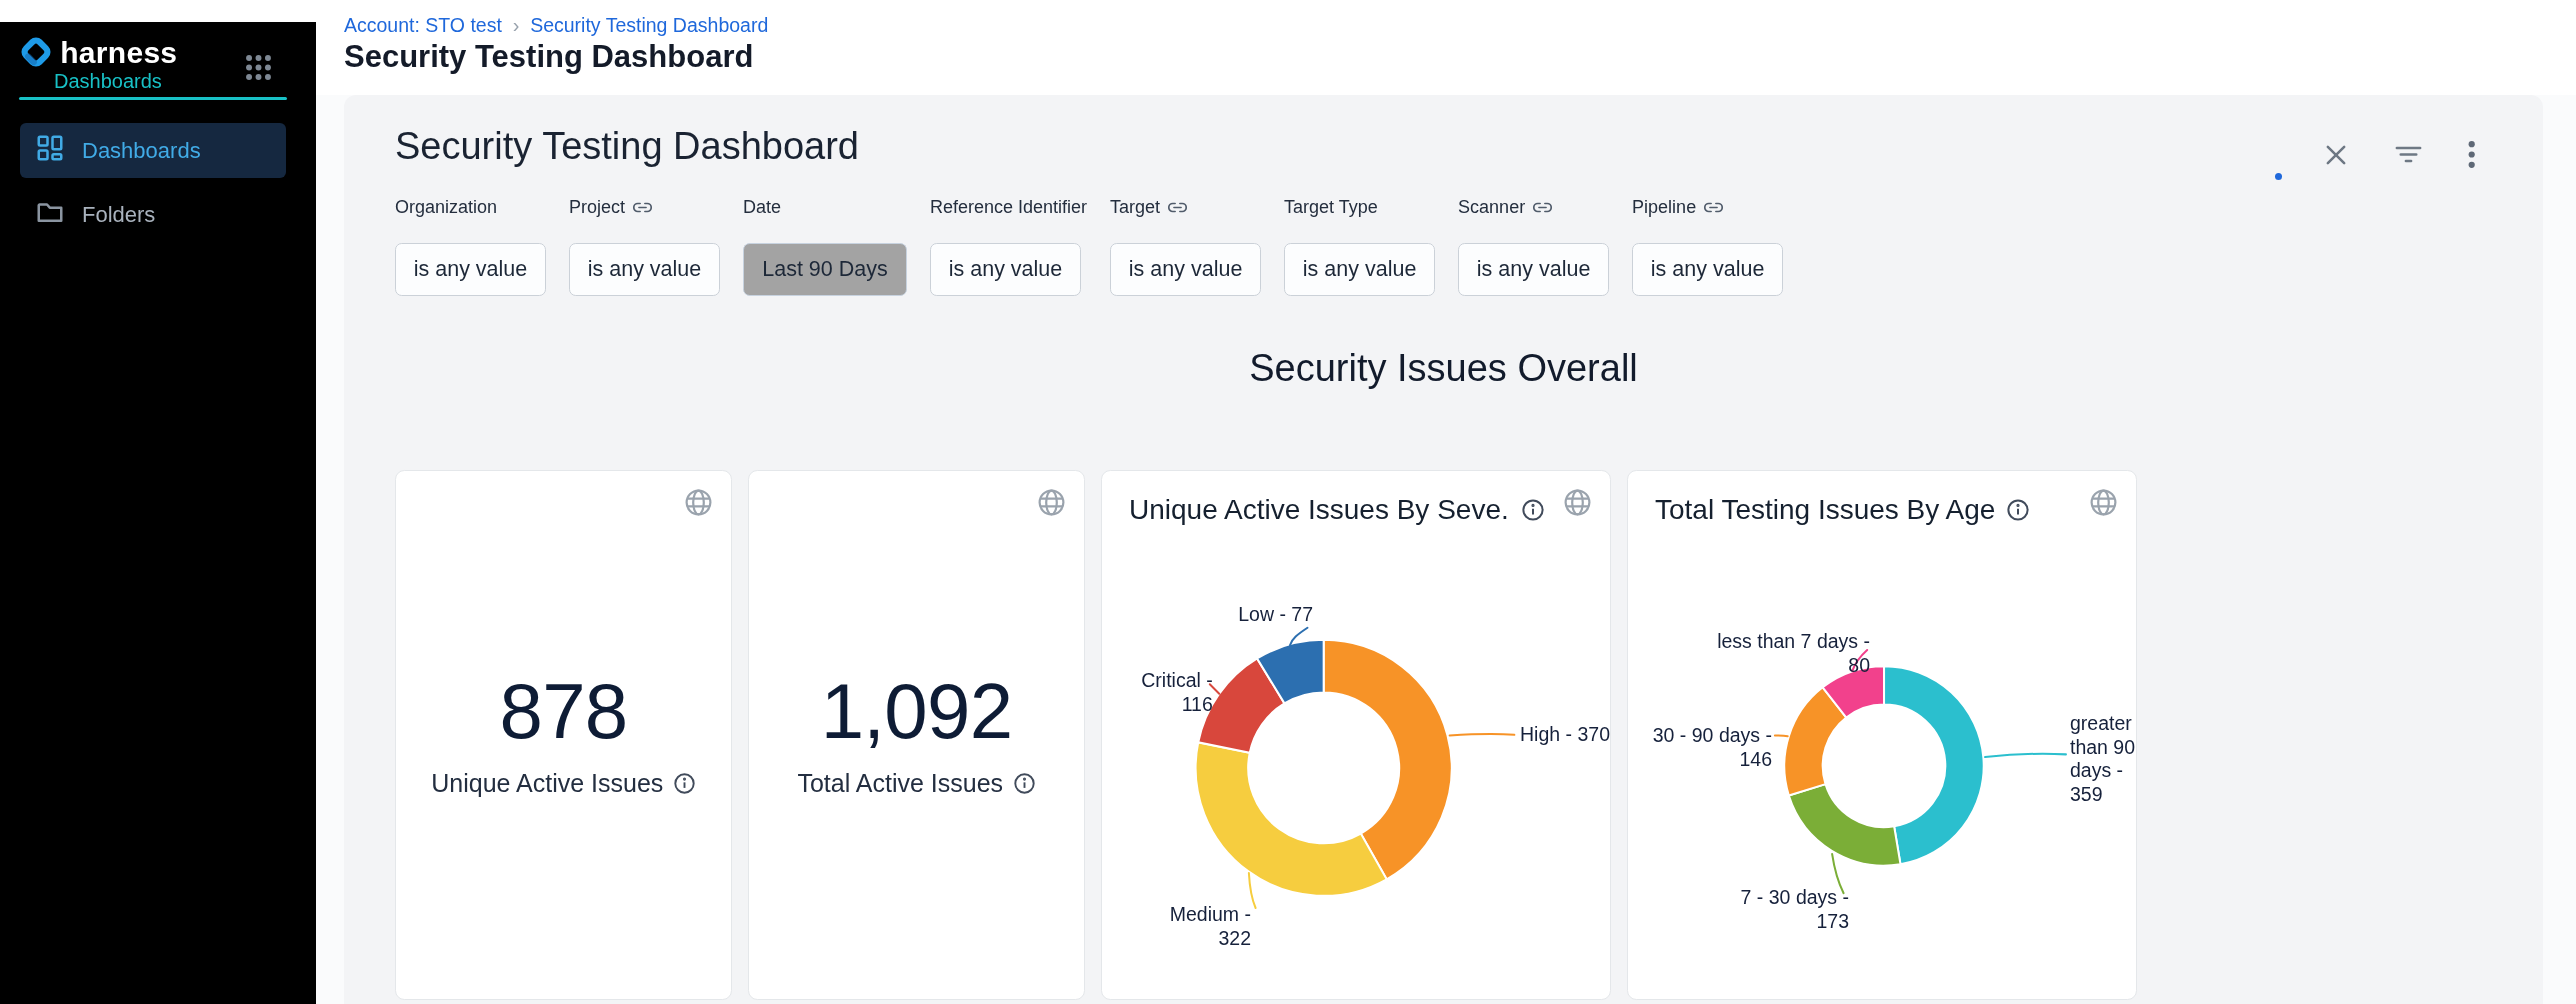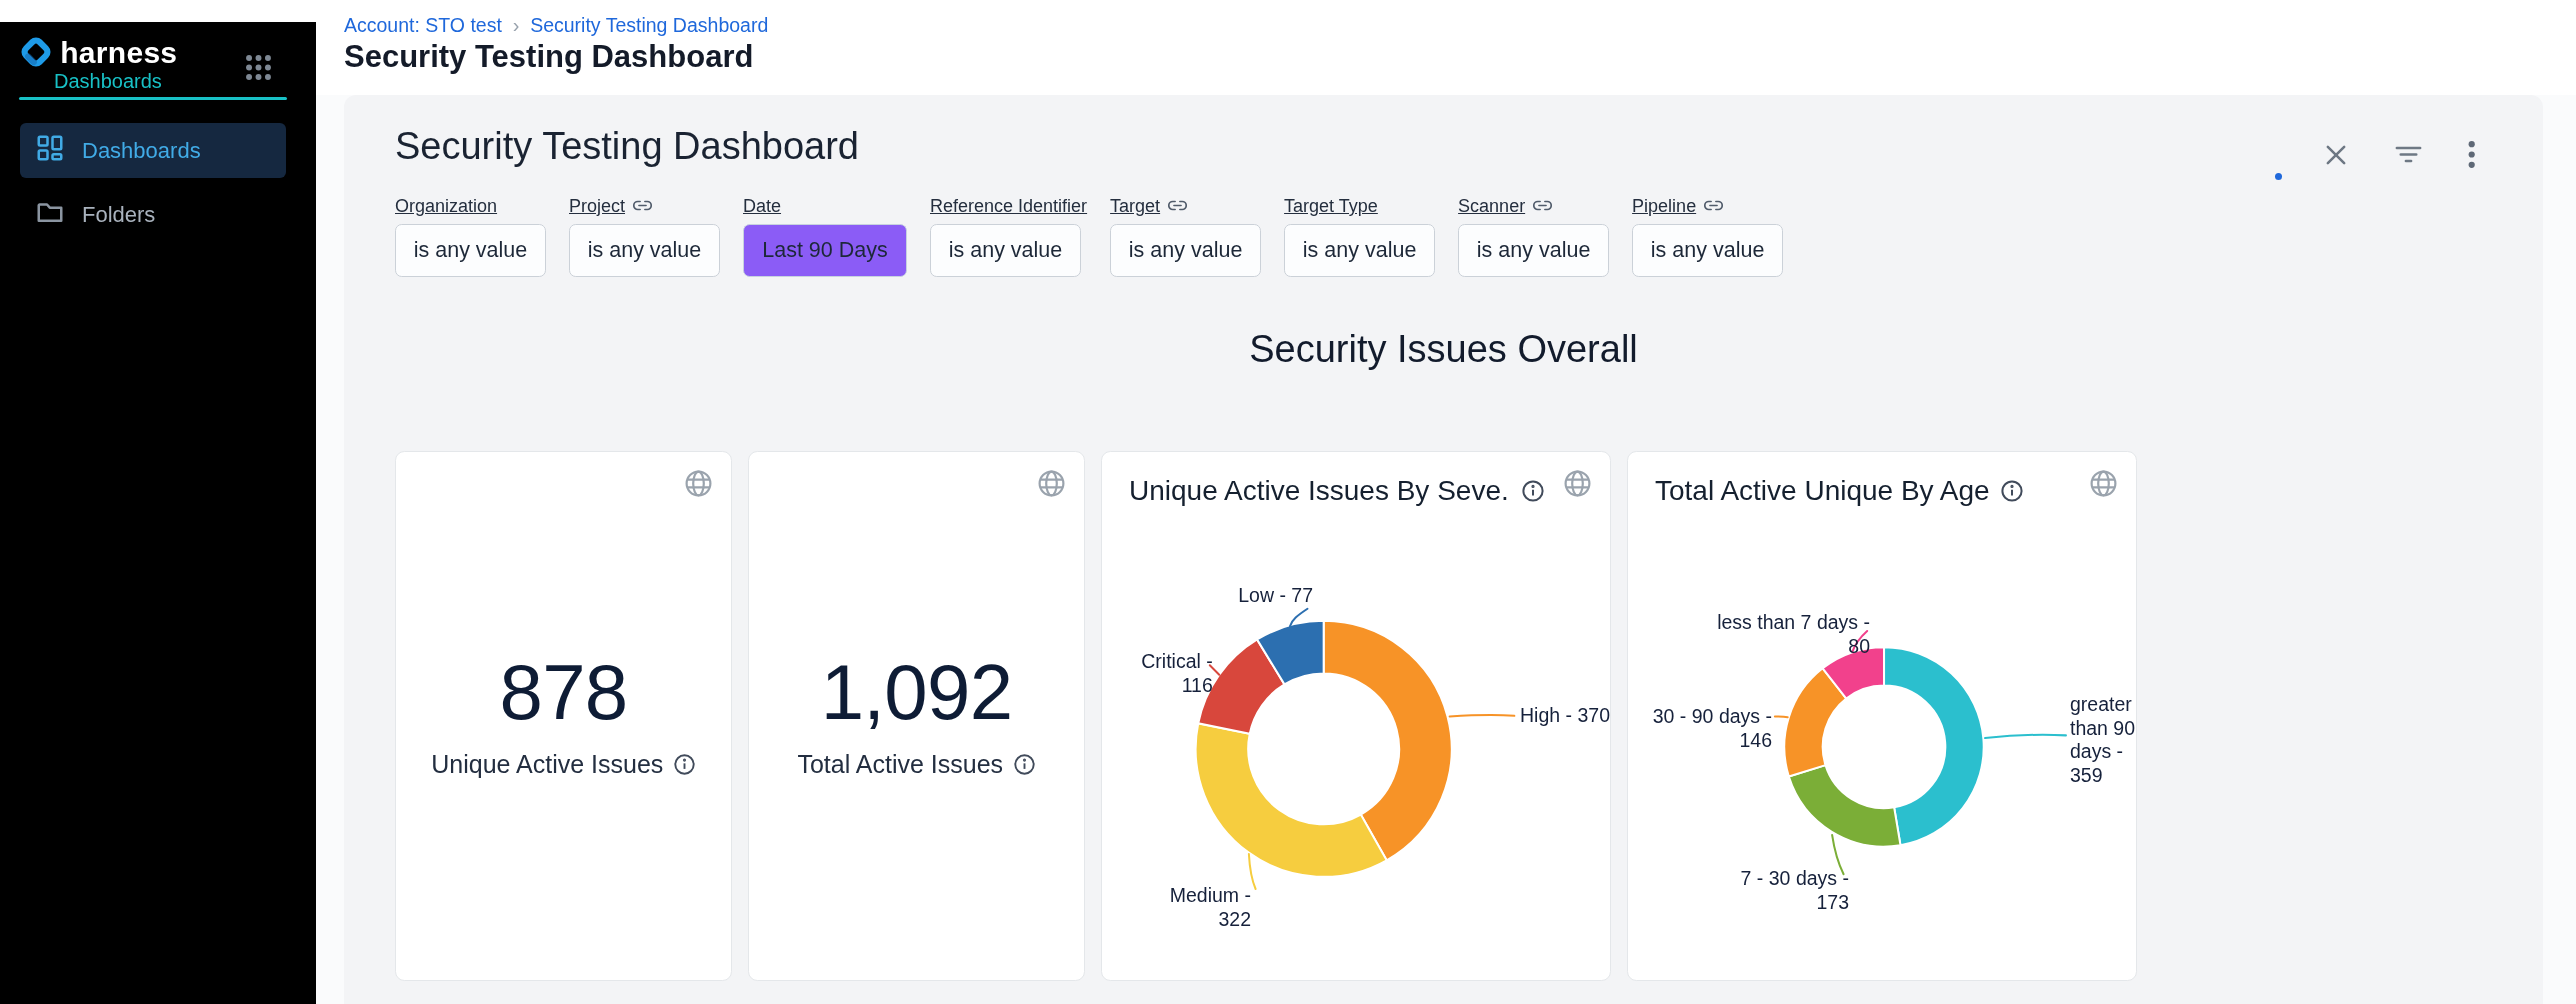--- a/index.html
+++ b/index.html
@@ -28,25 +28,25 @@
   .page-title{position:absolute;left:28px;top:39px;font-size:31px;font-weight:700;color:#141B29;}
   
   .main{position:absolute;left:316px;top:95px;right:0;bottom:0;background:#fafbfc;}
   .panel{position:absolute;left:28px;right:33px;top:0;bottom:0;background:#F3F4F6;border-radius:12px 12px 0 0;overflow:hidden;}
   .panel-title{margin:30px 0 0 51px;font-size:38px;line-height:43px;font-weight:400;color:#1A2332;}
   .panel-actions{position:absolute;top:44px;right:67px;display:flex;align-items:center;gap:43px;}
   .panel-actions .abtn{cursor:pointer;display:flex;align-items:center;justify-content:center;}
   .pointer-dot{position:absolute;top:78px;right:261px;width:7.4px;height:7.4px;border-radius:50%;background:#1F68DB;}
   
   .filters{margin:28px 0 0 51px;display:flex;gap:23px;align-items:flex-start;}
-  .filter-label{font-size:18px;color:#242E3E;height:23px;display:flex;gap:8px;margin-bottom:5px;text-decoration:underline;}
+  .filter-label{font-size:18px;color:#242E3E;height:23px;display:flex;align-items:center;gap:8px;margin-bottom:24px;}
   .filter-field{height:53px;border:1.3px solid #CBD1D8;border-radius:6.7px;background:#FCFDFE;
     display:flex;align-items:center;justify-content:center;font-size:21.5px;color:#1D2838;
     box-sizing:border-box;padding:0 9.4px;cursor:pointer;white-space:nowrap;}
-  .filter-field.selected{background:#8b5cf6;border-color:#C7D2DF;}
+  .filter-field.selected{background:#a3a3a3;border-color:#C7D2DF;}
   .btn-group{display:flex;gap:12px;}
   
   .section-title{margin-top:50px;text-align:center;font-size:38px;line-height:44px;font-weight:400;color:#121B2C;}
   .cards-row{margin:80px 50px 0 51px;display:flex;gap:16px;}
   .card{background:#ffffff;border:1.3px solid #E4E7EA;border-radius:9.4px;position:relative;height:530px;box-sizing:border-box;}
   .card.stat{width:337px;}
   .card.donut{width:510px;}
   .globe-btn{position:absolute;top:16px;right:17.5px;cursor:pointer;}
   .stat-number{margin-top:195px;text-align:center;font-size:78px;color:#0E1C35;letter-spacing:-0.7px;}
   .stat-label{margin-top:12px;display:flex;align-items:center;justify-content:center;gap:9.4px;font-size:25px;color:#232E40;}
@@ -293,21 +293,21 @@
             <div class="dlabel" style="left: 136px; top: 71px; width: 75px; text-align: right;"><b>Low</b> - 77</div>
           </div>
         </div>
         <div class="card donut">
           <span class="globe-btn"><svg width="31" height="31" viewBox="0 0 24 24" fill="none" stroke="#9AA3AD" stroke-width="1.7">
               <circle cx="12" cy="12" r="9.2"></circle>
               <ellipse cx="12" cy="12" rx="4.1" ry="9.2"></ellipse>
               <path d="M3.4 9h17.2 M3.4 15h17.2"></path>
             </svg></span>
           <div class="donut-head">
-            <span class="donut-title">Total Active Unique By Age</span>
+            <span class="donut-title">Total Testing Issues By Age</span>
             <span style="display:inline-flex;flex:none">
               <svg width="24" height="24" viewBox="0 0 24 24" fill="none" stroke="#414B5B" stroke-width="2">
                 <circle cx="12" cy="12" r="9.6"></circle>
                 <line x1="12" y1="10.8" x2="12" y2="16.6"></line>
                 <circle cx="12" cy="7.4" r="0.6" fill="#414B5B"></circle>
               </svg>
             </span>
           </div>
           <div class="donut-wrap">
             <svg width="508" height="467" viewBox="0 0 754 693">

